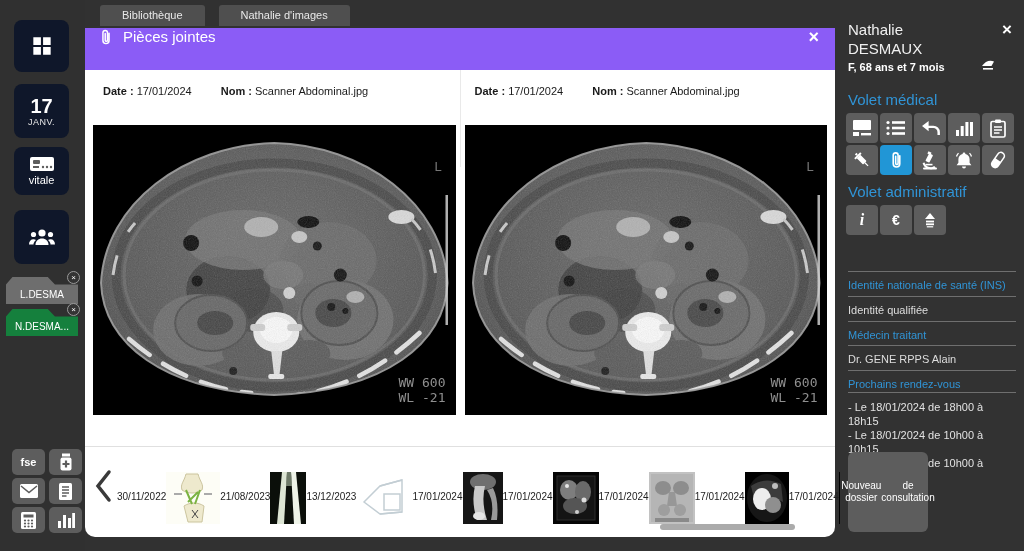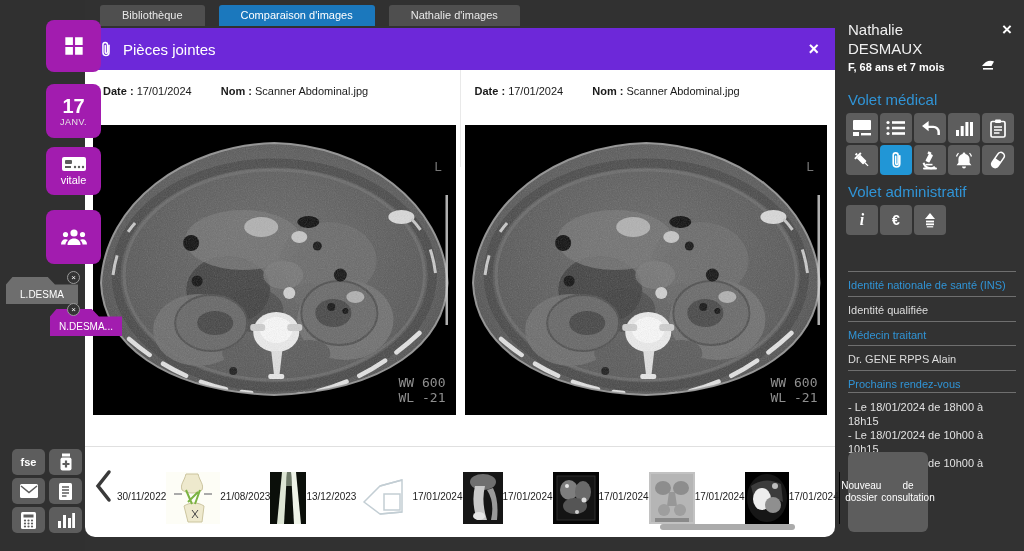--- a/index.html
+++ b/index.html
@@ -1,55 +1,55 @@
 <!DOCTYPE html>
 <html><head>
 <meta charset="utf-8">
 <style>
   * { box-sizing:border-box; margin:0; padding:0; }
   html,body { width:1024px; height:551px; }
   body { background:#313131; font-family:"Liberation Sans",sans-serif; position:relative; overflow:hidden; }
 
   
   .lsb { position:absolute; left:0; top:0; width:85px; height:100%; background:#303030; z-index:5; }
-  .tile { position:absolute; background:#a21caf; border-radius:8px; color:#fff;
-          display:flex; align-items:center; justify-content:center; flex-direction:column; cursor:pointer;margin-left:32px; }
+  .tile { position:absolute; background:#0f172a; border-radius:8px; color:#fff;
+          display:flex; align-items:center; justify-content:center; flex-direction:column; cursor:pointer; }
   .t-apps   { left:14px; top:20px;  width:55px; height:52px; }
   .t-cal    { left:14px; top:84px;  width:55px; height:54px; }
   .t-vitale { left:14px; top:147px; width:55px; height:48px; }
   .t-people { left:14px; top:210px; width:55px; height:54px; }
   .cal-day { font-size:20px; font-weight:bold; line-height:21px; }
   .cal-mon { font-size:9px;  color:#e6e6e6; letter-spacing:.5px; }
   .vitale-label { font-size:11px; margin-top:2px; }
 
   .ptab-wrap { position:absolute; left:6px; width:72px; height:27px; }
   .pw1 { top:277px; } .pw2 { top:309px; }
   .ptab-body { width:100%; height:100%; display:flex; align-items:flex-end; justify-content:center;
                padding-bottom:4px; font-size:10px; color:#fff; cursor:pointer;
                clip-path:polygon(0 100%,0 28%,9% 0,58% 0,68% 28%,100% 28%,100% 100%); }
   .pw1 .ptab-body { background:#6e6e6e; }
-  .pw2 .ptab-body { background:#a21caf;margin-left:44px; }
+  .pw2 .ptab-body { background:#15803d; }
   .badge { position:absolute; top:-6px; right:-2px; width:13px; height:13px; border-radius:50%;
            background:#343434; border:1px solid #9a9a9a; color:#fff; font-size:8px; line-height:11px;
            text-align:center; cursor:pointer; z-index:2; }
 
   .stile { position:absolute; width:33px; height:26px; border-radius:5px; background:#5d5d5d;
            display:flex; align-items:center; justify-content:center; color:#fff; cursor:pointer; }
   .fse-text { font-size:11px; font-weight:bold; }
 
   
   .topbar-tabs { position:absolute; left:100px; top:5px; display:flex; gap:14px; z-index:4; }
   .tab { background:#4f4f4f; color:#e8e8e8; font-size:11px; padding:4px 22px 5px;
          border-radius:3px 3px 0 0; cursor:pointer; white-space:nowrap; }
   .tab.active { background:#1b78bd; color:#fff; }
 
   
   .modal { position:absolute; left:85px; top:28px; width:750px; height:509px; background:#fff;
            border-radius:0 0 10px 10px; z-index:3; }
-  .mhead { height:42px; background:#6d28d9; display:flex; align-items:center; padding:0 14px; color:#fff; }
+  .mhead { height:42px; background:#8b5cf6; display:flex; align-items:flex-start; padding:0 14px; color:#fff; }
   .mtitle { font-size:15px; margin-left:10px; flex:1; }
   .mclose { font-size:18px; font-weight:bold; line-height:1; cursor:pointer; padding:0 2px; }
 
   .panels { display:flex; padding:0 8px; gap:9px; position:relative; }
   .pdivider { position:absolute; left:50%; top:0; width:1px; height:97px; background:#e9e9e9; }
   .panel { flex:1; min-width:0; }
   .phead { height:55px; padding:15px 10px 0; font-size:11px; color:#1a1a1a; white-space:nowrap; }
   .phead b { font-weight:bold; }
   .pname-group { margin-left:26px; }
   .pimg { width:100%; height:290px; display:block; background:#000; }
@@ -250,21 +250,20 @@
           <rect x="6" y="3" width="3" height="13"></rect>
           <rect x="11" y="6" width="3" height="10"></rect>
           <rect x="15.2" y="1" width="2.8" height="15"></rect>
         </g>
     </svg>
   </div>
 </div>
 
 <div class="topbar-tabs">
   <div class="tab">Bibliothèque</div>
-  <div class="tab active">Comparaison d'images</div>
   <div class="tab">Nathalie d'images</div>
 </div>
 
 <div class="modal">
   <div class="mhead">
     <svg width="14" height="19" viewBox="0 0 16 20">
       <path d="M11.5,5 V13.5 a3.5,3.5 0 0 1 -7,0 V4.5 a2.6,2.6 0 0 1 5.2,0 V13 a1.3,1.3 0 0 1 -2.6,0 V5.5" fill="none" stroke="#fff" stroke-width="1.7" stroke-linecap="round"></path>
     </svg>
     <span class="mtitle">Pièces jointes</span>
     <span class="mclose">×</span>

